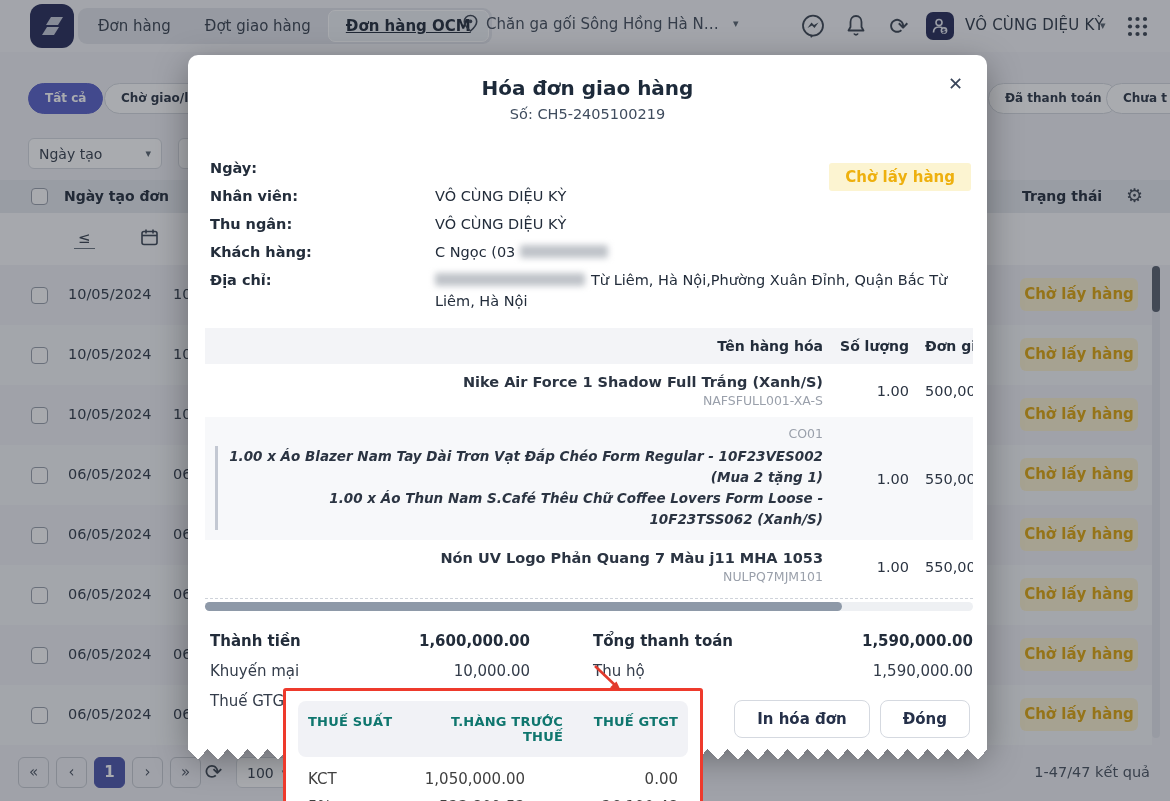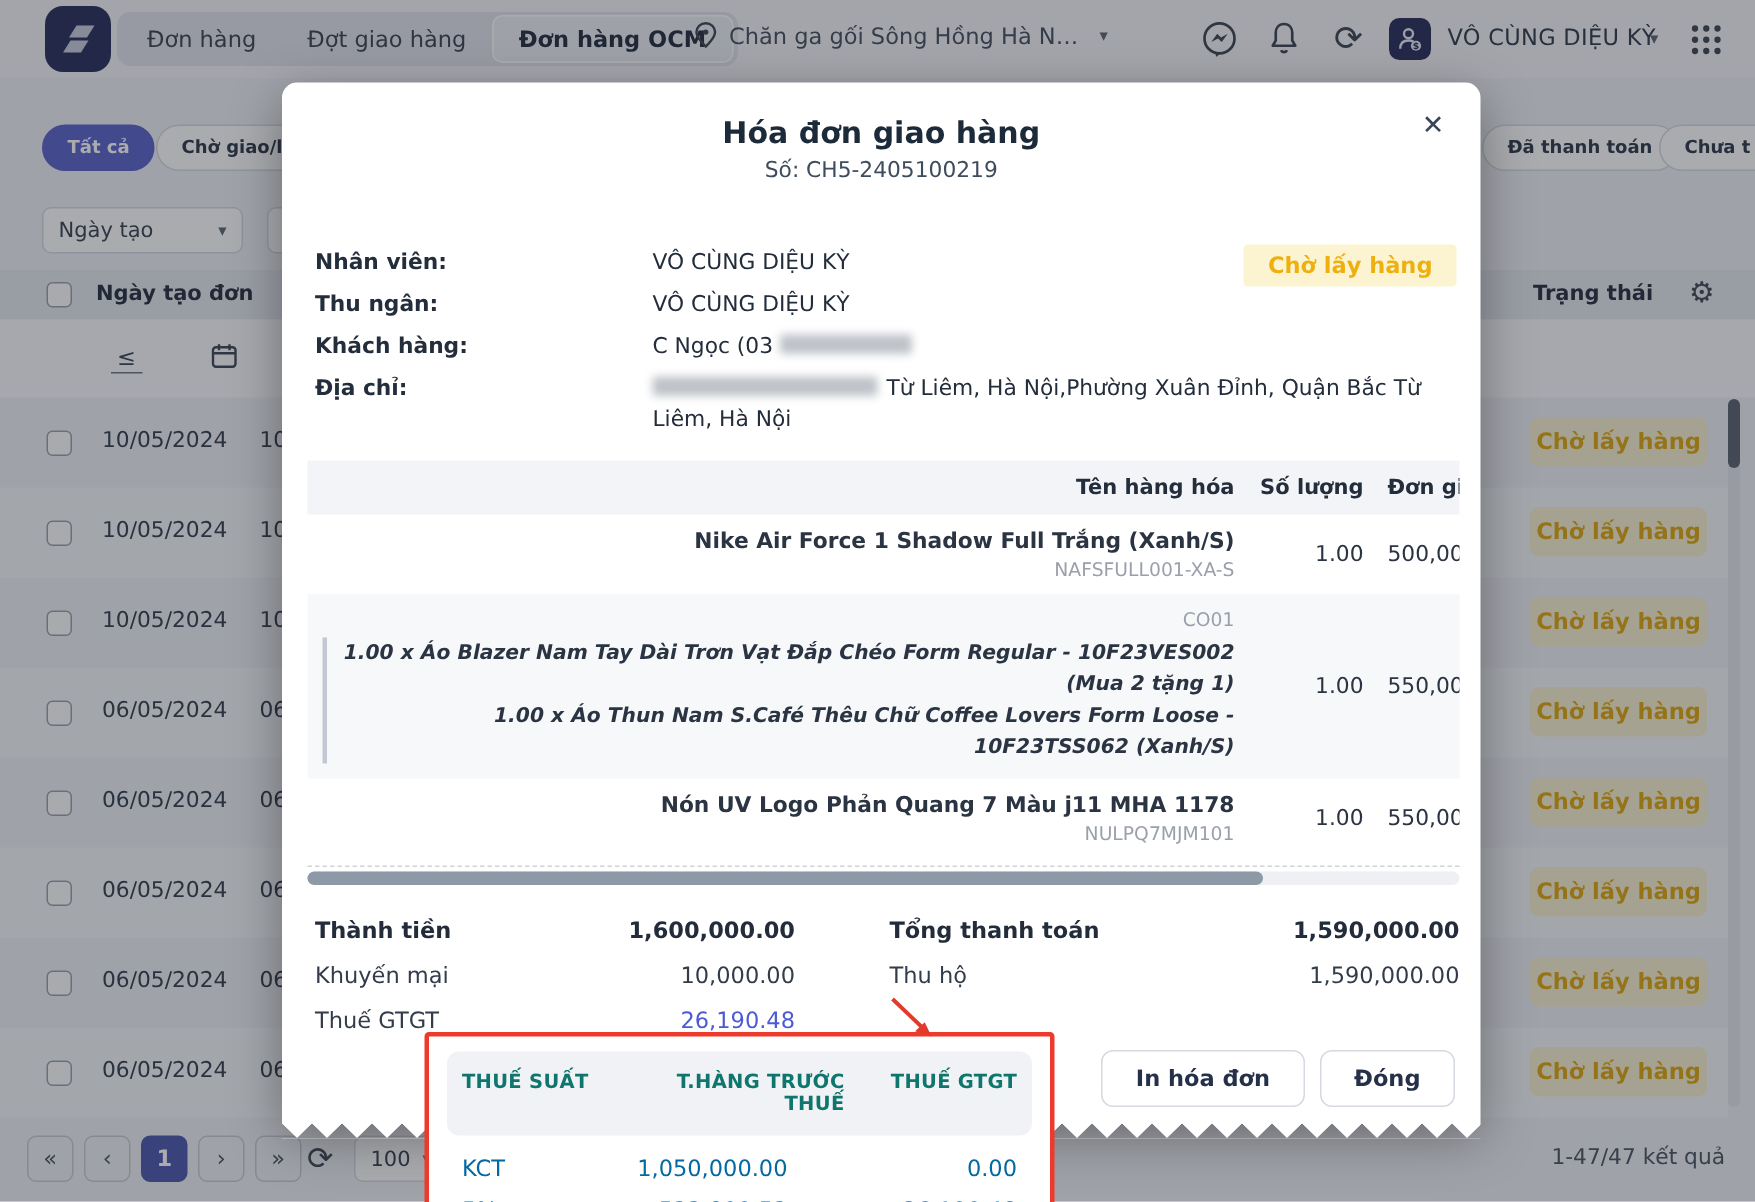--- a/index.html
+++ b/index.html
@@ -6,21 +6,21 @@
   html,body { width:1170px; height:801px; overflow:hidden;
     font-family:"DejaVu Sans","Liberation Sans",sans-serif; background:#f0f1f5; color:#2b3442; }
 
   
   .app { position:absolute; inset:0; }
   .navbar { position:absolute; left:0; top:0; width:1170px; height:52px; background:#f5f6f8; }
   .logo { position:absolute; left:30px; top:4px; width:44px; height:44px; border-radius:12px; background:#272c59; }
   .tabgroup { position:absolute; left:78px; top:8px; height:36px; background:#e2e4ea; border-radius:9px;
     display:flex; align-items:center; padding:0 3px; }
   .nav-tab { padding:0 17px; line-height:30px; font-size:15px; color:#3a4350; white-space:nowrap; }
-  .nav-tab.active { background:#eef0f4; border:1px solid #ffffff; border-radius:7px; font-weight:700; color:#222c3a; }
+  .nav-tab.active { background:#eef0f4; border:1px solid #ffffff; border-radius:7px; font-weight:700; color:#222c3a;text-decoration:underline; }
   .loc { position:absolute; left:462px; top:14px; display:flex; align-items:center; gap:7px; font-size:15px; color:#454e5c; }
   .loc-text { max-width:240px; overflow:hidden; white-space:nowrap; text-overflow:ellipsis; }
   .caret { font-size:11px; color:#5a6470; }
   .nav-ic { position:absolute; top:13px; width:26px; height:26px; color:#3c4552; }
   .cash-ic { position:absolute; left:926px; top:12px; width:28px; height:28px; border-radius:7px; background:#272c59;
     display:flex; align-items:center; justify-content:center; }
   .username { position:absolute; left:965px; top:16px; font-size:15px; color:#2f3947; letter-spacing:.2px; }
   .nav-caret { position:absolute; left:1100px; top:19px; }
 
   .pill { position:absolute; top:83px; height:31px; line-height:29px; border-radius:16px; padding:0 16px;
@@ -98,21 +98,21 @@
 
   .m-actions { position:absolute; top:645px; right:17px; display:flex; gap:10px; z-index:6; }
   .btn { background:#fff; border:1px solid #d5d9e0; border-radius:8px; padding:9px 22px;
     font-weight:700; font-size:15px; color:#253049; font-family:inherit; }
 
   .tax-popout { position:absolute; left:95px; top:633px; width:420px; background:#fff;
     border:3px solid #ee3a2c; border-radius:3px; padding:10px 12px 14px; z-index:5; }
   .tax-head { display:flex; background:#f1f2f6; border-radius:8px; padding:13px 10px; font-size:13px;
     font-weight:700; color:#0f766e; letter-spacing:.2px; }
   .tc1 { width:100px; } .tc2 { flex:1; text-align:right; } .tc3 { width:115px; text-align:right; }
-  .tax-row { display:flex; font-size:15px; color:#0369a1; margin-top:7px; padding:0 10px; line-height:21px; }
+  .tax-row { display:flex; font-size:15px; color:#404040; margin-top:7px; padding:0 10px; line-height:21px; }
   .tax-row .tc2 { padding-right:38px; }
   .arrow-svg { position:absolute; left:398px; top:608px; z-index:7; }
 
   svg { display:block; }
 </style>
 </head>
 <body>
 
 <div class="app">
 
@@ -277,20 +277,21 @@
 <div class="dim"></div>
 
 <div class="modal">
   <div class="m-close">✕</div>
   <div class="m-title">Hóa đơn giao hàng</div>
   <div class="m-num">Số: CH5-2405100219</div>
   <div class="m-status">Chờ lấy hàng</div>
 
   <div class="m-info">
     <div class="irow">
+      <div class="ilabel">Ngày:</div>
     </div>
     <div class="irow">
       <div class="ilabel">Nhân viên:</div>
       <div class="ival">VÔ CÙNG DIỆU KỲ</div>
     </div>
     <div class="irow">
       <div class="ilabel">Thu ngân:</div>
       <div class="ival">VÔ CÙNG DIỆU KỲ</div>
     </div>
     <div class="irow">
@@ -323,21 +324,21 @@
         <div class="p-subs">
           <div class="p-sub">1.00 x Áo Blazer Nam Tay Dài Trơn Vạt Đắp Chéo Form Regular - 10F23VES002 (Mua 2 tặng 1)</div>
           <div class="p-sub">1.00 x Áo Thun Nam S.Café Thêu Chữ Coffee Lovers Form Loose - 10F23TSS062 (Xanh/S)</div>
         </div>
       </div>
       <div class="c-qty">1.00</div>
       <div class="c-price">550,000.</div>
     </div>
     <div class="mt-row">
       <div class="c-name">
-        <div class="p-name">Nón UV Logo Phản Quang 7 Màu j11 MHA 1178</div>
+        <div class="p-name">Nón UV Logo Phản Quang 7 Màu j11 MHA 1053</div>
         <div class="p-sku">NULPQ7MJM101</div>
       </div>
       <div class="c-qty">1.00</div>
       <div class="c-price">550,000.</div>
     </div>
   </div>
 
   <div class="m-scroll">
     <div class="track">
         <div class="hthumb"></div>

